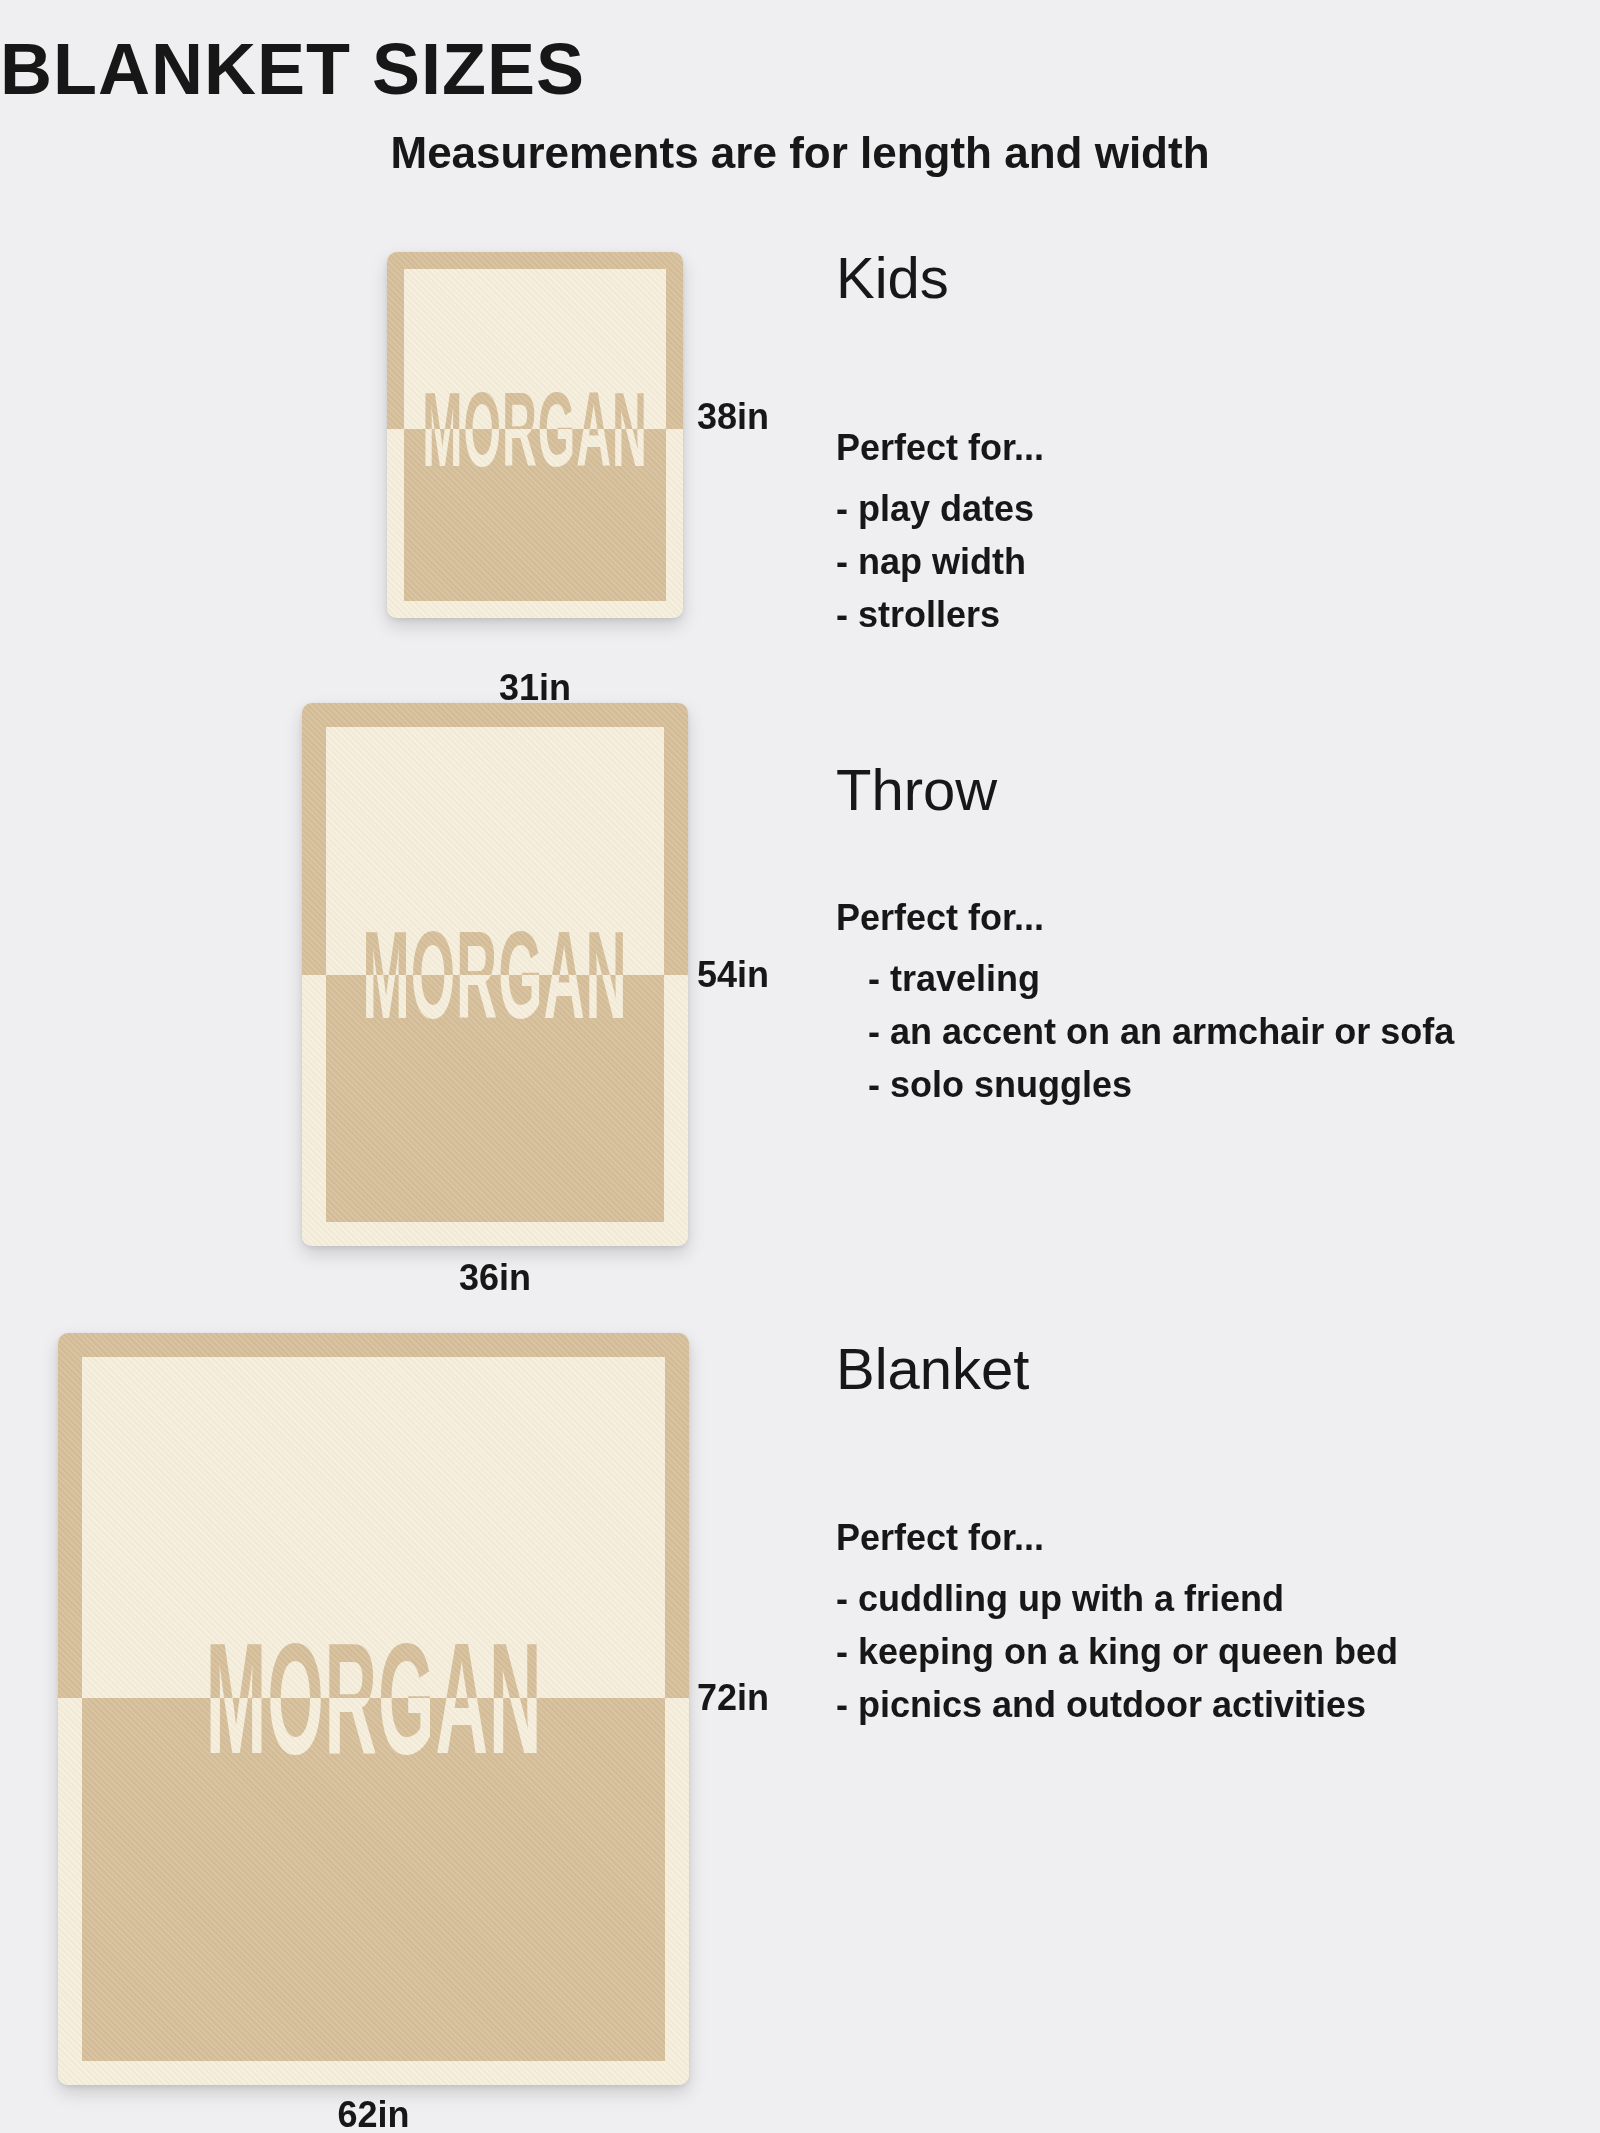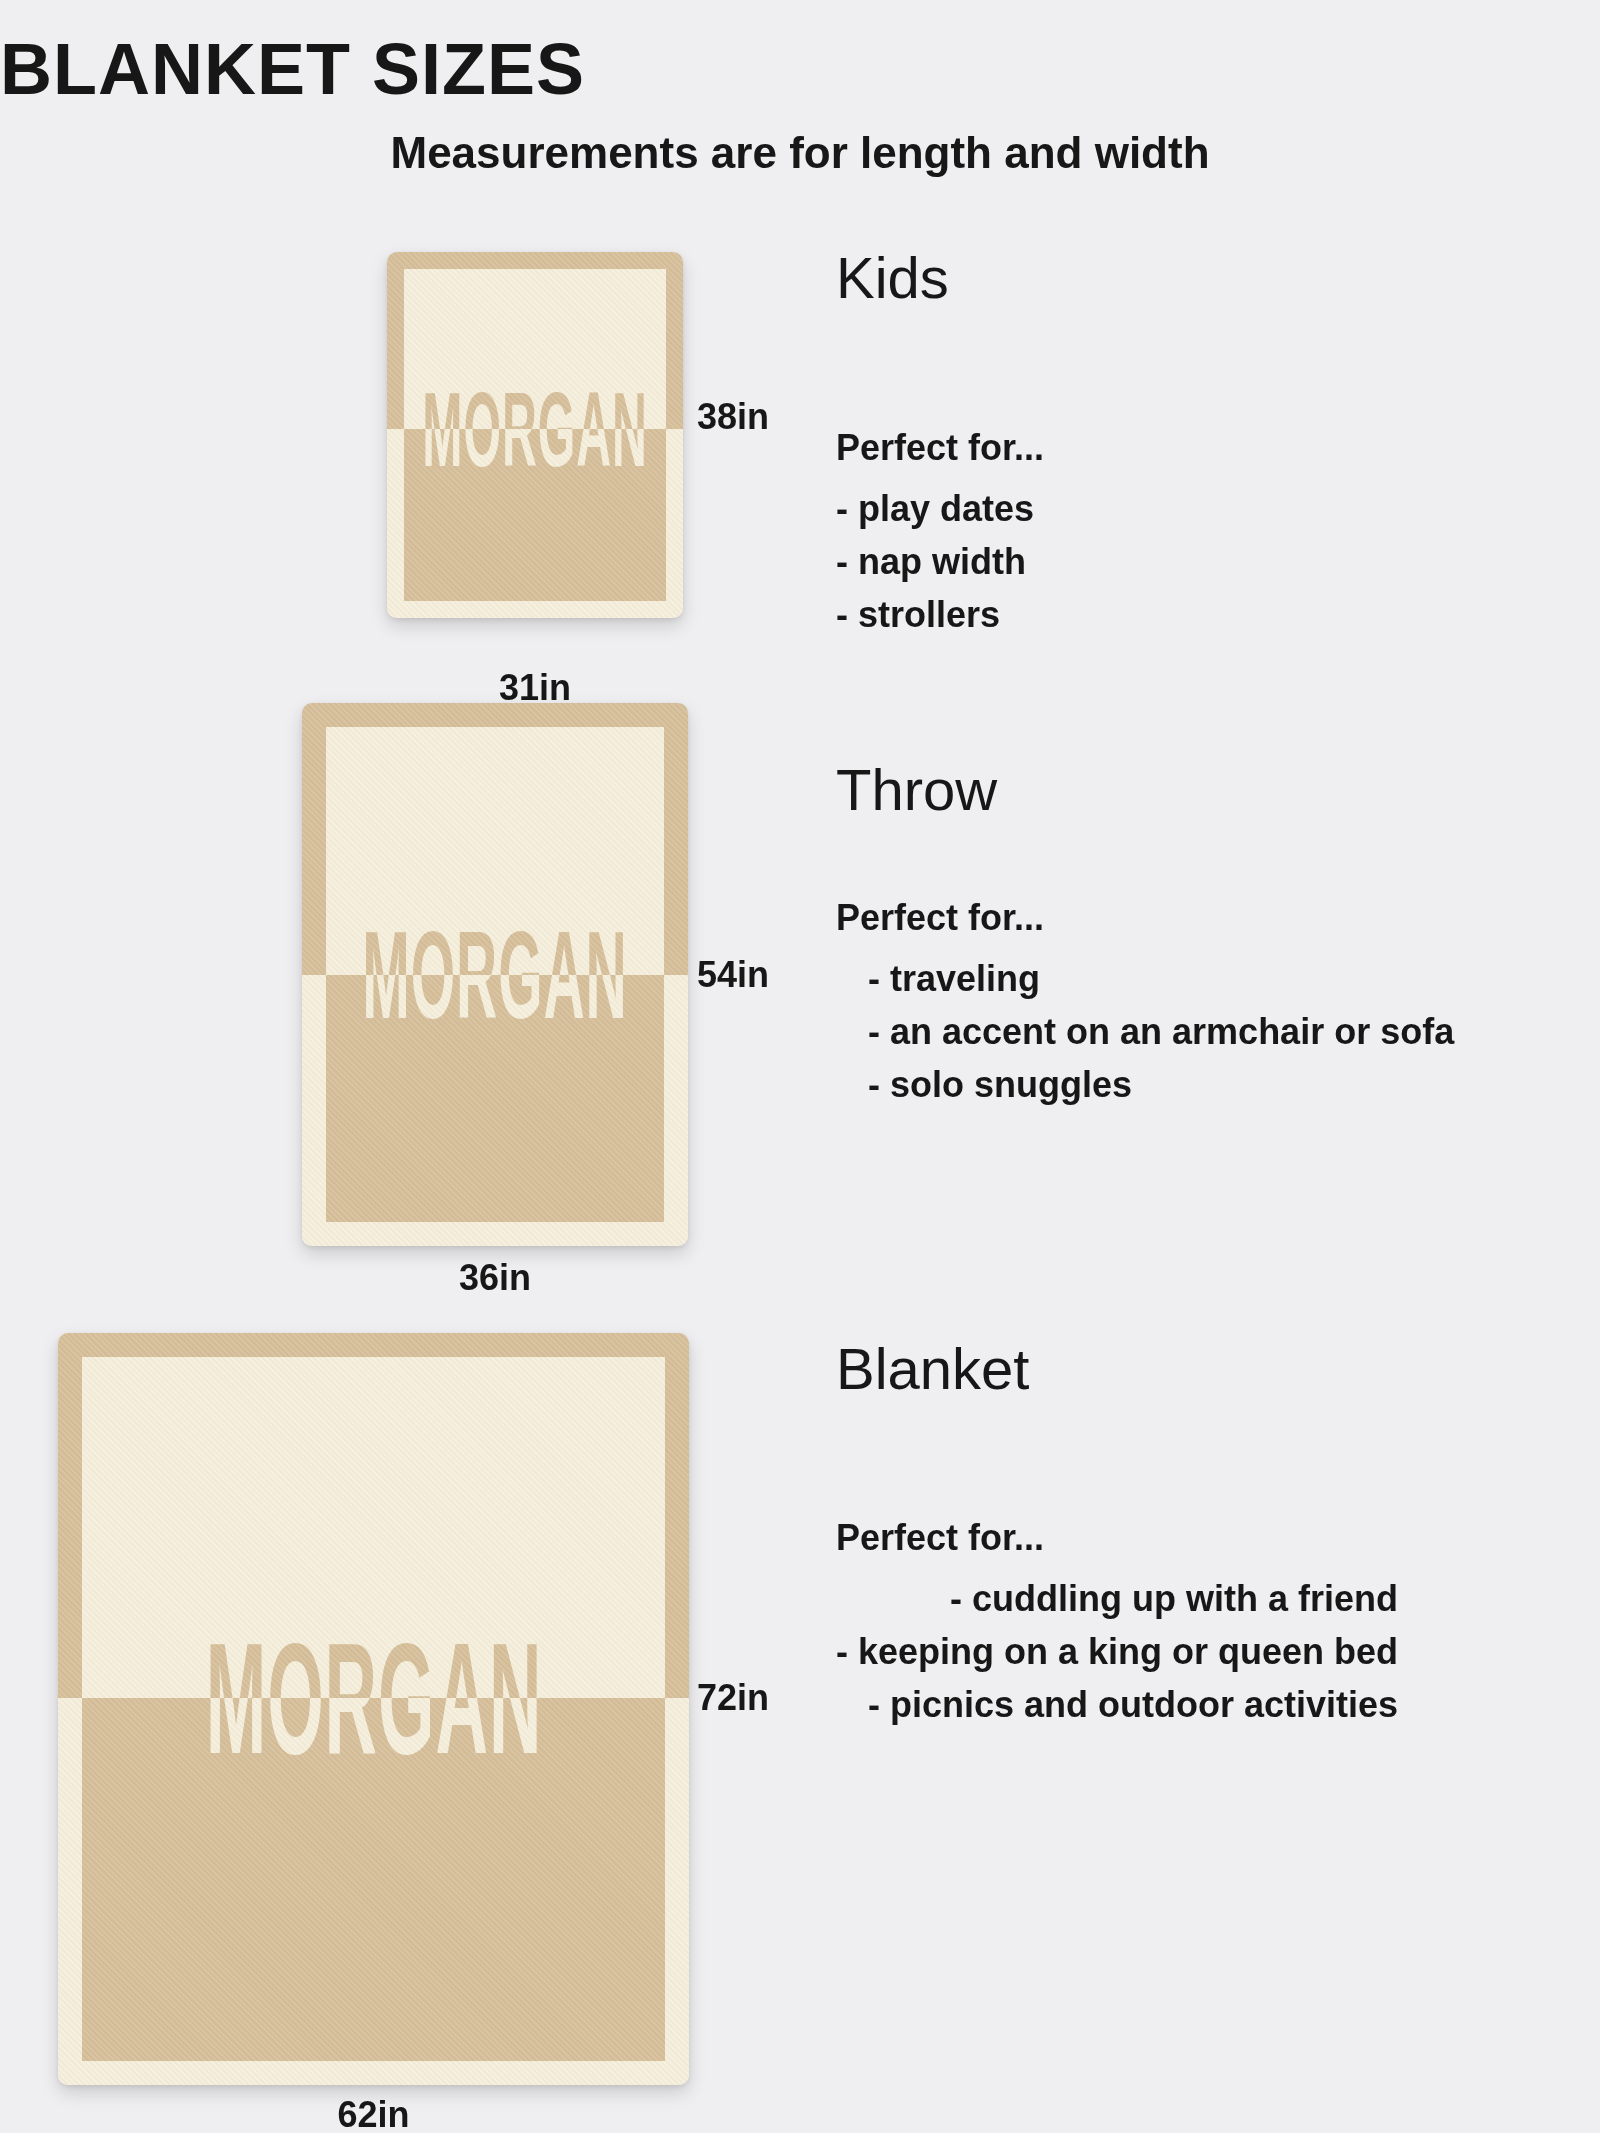--- a/index.html
+++ b/index.html
@@ -81,21 +81,21 @@
     position:absolute; left:836px;
     font-size:36px; font-weight:700; line-height:1;
   }
   .p-kids  { top:430px; }
   .p-throw { top:900px; }
   .p-big   { top:1520px; }
 
   .items { position:absolute; left:836px; }
   .i-kids  { top:482px; }
   .i-throw { top:952px;margin-left:32px; }
-  .i-big   { top:1572px;text-align:right; }
+  .i-big   { top:1572px; }
   .items div { font-size:36px; font-weight:700; line-height:53px; white-space:nowrap; }
 </style>
 </head>
 <body>
 
 <div class="page">
 
   <div class="title">BLANKET SIZES</div>
   <div class="subtitle">Measurements are for length and width</div>
 

